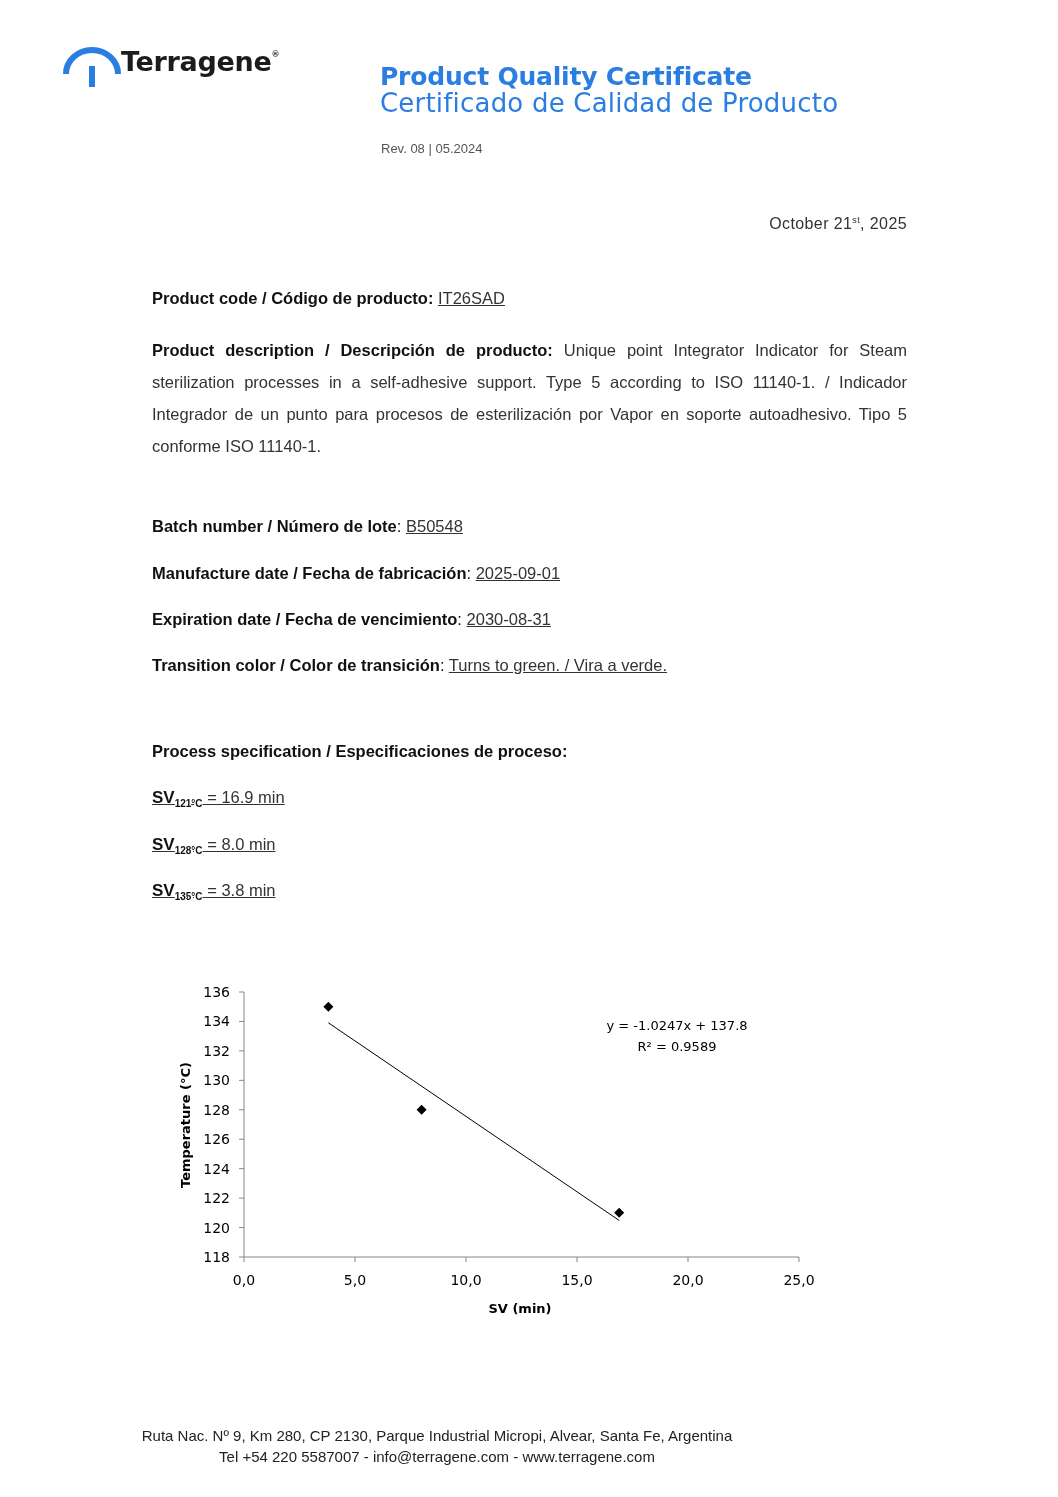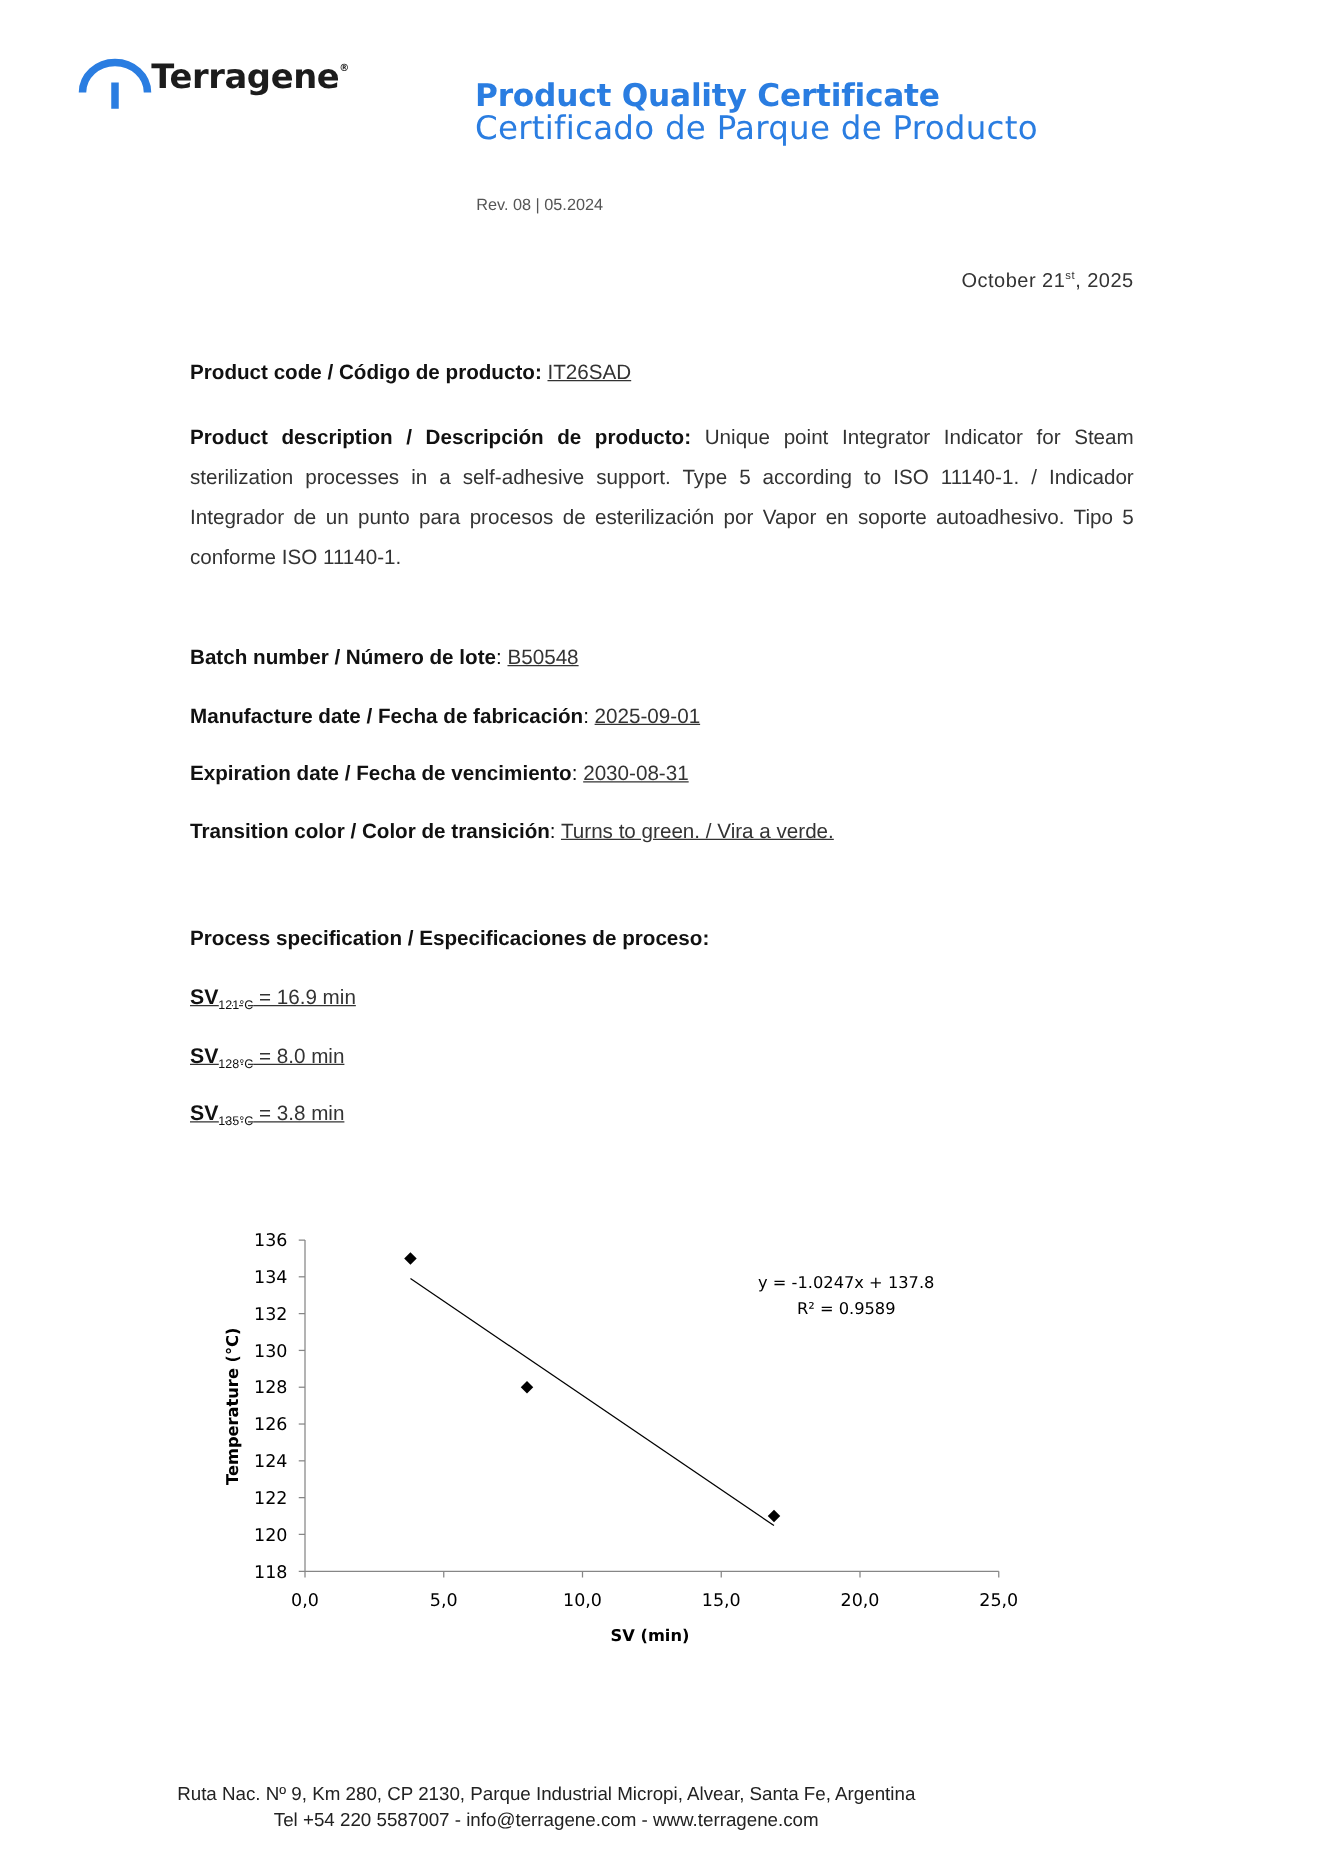--- a/index.html
+++ b/index.html
@@ -9,55 +9,55 @@
   .logo { position: absolute; left: 62px; top: 44px; width: 240px; height: 46px; }
   .logo svg { position: absolute; left: 0; top: 0; }
   .logo-text { position: absolute; left: 59px; top: 2px; font-family: "DejaVu Sans", sans-serif;
                font-weight: bold; font-size: 27px; color: #1c1c1c; letter-spacing: -0.3px; }
   .logo-text sup { font-size: 8px; vertical-align: top; position: relative; top: 4px; }
 
   .title-en { position: absolute; left: 380px; top: 52px; font-family: "DejaVu Sans", sans-serif;
               font-weight: bold; font-size: 25px; color: #2a7de1; letter-spacing: -0.2px; margin-top: 10px; }
   .title-es { position: absolute; left: 380px; top: 88px; font-family: "DejaVu Sans", sans-serif;
               font-size: 26px; color: #2a7de1; letter-spacing: 0.2px; }
-  .rev { position: absolute; left: 381px; top: 156px; font-size: 13px; color: #555; }
+  .rev { position: absolute; left: 381px; top: 141px; font-size: 13px; color: #555; }
 
   .date { position: absolute; right: 151px; top: 215px; font-size: 16px; color: #333; letter-spacing: 0.4px; }
   .date sup { font-size: 9px; }
 
   .field { position: absolute; left: 152px; font-size: 16.5px; color: #111; }
   .field .lbl { font-weight: bold; }
   .field .val { text-decoration: underline; font-weight: normal; color: #333; }
 
   .desc { position: absolute; left: 152px; top: 334px; width: 755px; font-size: 16.5px;
           line-height: 32px; text-align: justify; color: #333; }
   .desc .lbl { font-weight: bold; color: #111; margin-top: 16px; }
 
   .sv { position: absolute; left: 152px; font-size: 16.5px; color: #333; text-decoration: underline; }
   .sv b { color: #111; font-size: 17px; }
-  .sv sub { font-size: 10px; font-weight: normal; color: #111; }
+  .sv sub { font-size: 10px; font-weight: bold; color: #111; }
 
   .chart { position: absolute; left: 160px; top: 975px; width: 680px; height: 360px; }
   .chart text { font-family: "DejaVu Sans", sans-serif; }
 
   .footer { position: absolute; left: 0; width: 874px; text-align: center; font-size: 15px; color: #222; }
 </style>
 </head>
 <body>
 
 <div class="logo">
   <svg width="62" height="46" viewBox="0 0 62 46">
     <path d="M4 30 A 26 24 0 0 1 56 30" fill="none" stroke="#2a7de1" stroke-width="6"></path>
     <rect x="27" y="22" width="6" height="21" fill="#2a7de1"></rect>
   </svg>
   <div class="logo-text"><span>Terragene</span><sup>®</sup></div>
 </div>
 
 <div class="title-en">Product Quality Certificate</div>
-<div class="title-es">Certificado de Parque de Producto</div>
+<div class="title-es">Certificado de Calidad de Producto</div>
 <div class="rev">Rev. 08 | 05.2024</div>
 
 <div class="date"><span>October 21</span><sup>st</sup><span>, 2025</span></div>
 
 <div class="field" style="top:289px">
   <span class="lbl">Product code / Código de producto:</span>
   <span class="val">IT26SAD</span>
 </div>
 
 <div class="desc">

